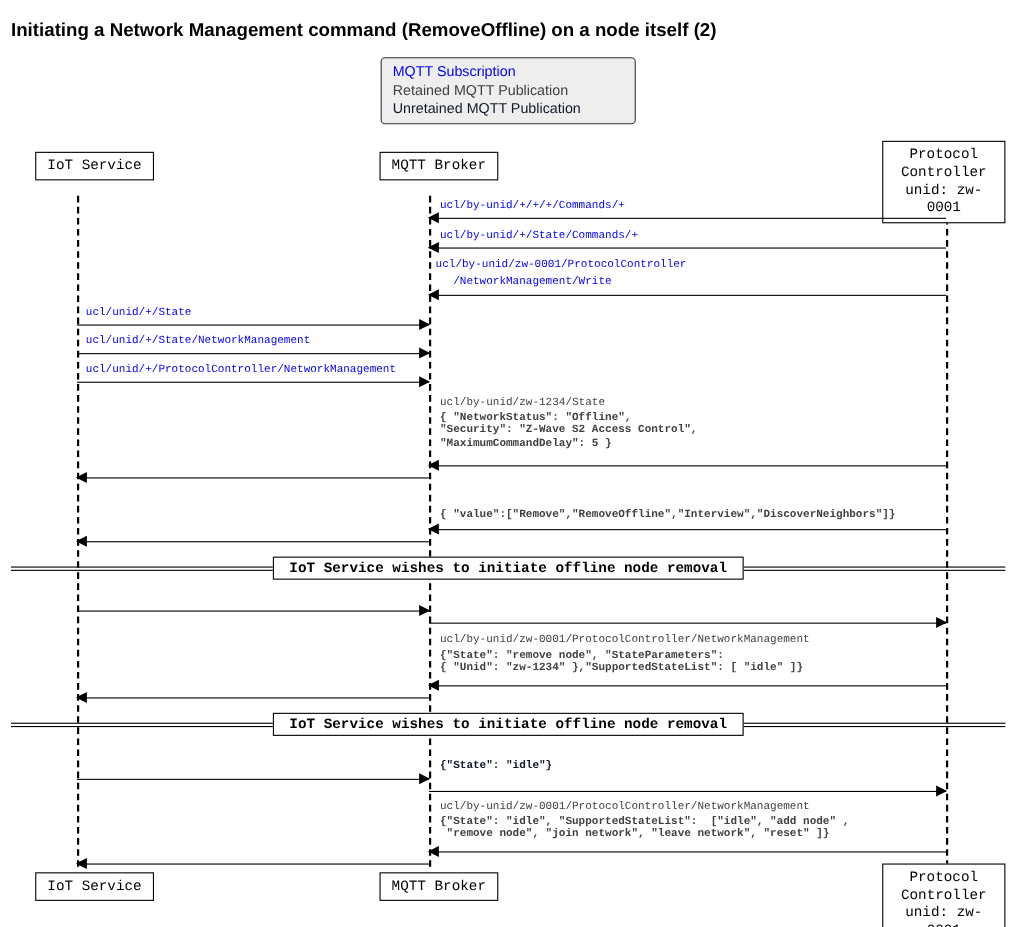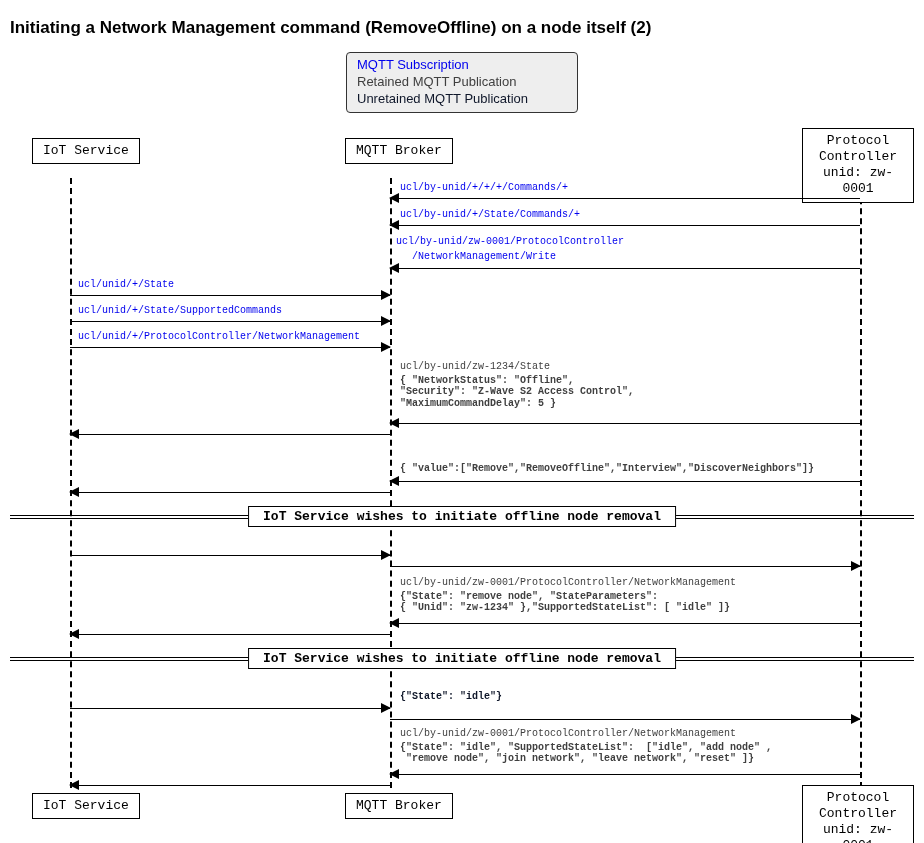--- a/index.html
+++ b/index.html
@@ -143,21 +143,21 @@
   <div class="msg-label sub-color" style="left:390px; top:128px;margin-left:12px;">/NetworkManagement/Write</div>
 
   <div class="msg" style="left:60px; width:320px; top:172px;">
     <div class="arrow right"></div>
   </div>
   <div class="msg-label sub-color" style="left:68px; top:156px;">ucl/unid/+/State</div>
 
   <div class="msg" style="left:60px; width:320px; top:198px;">
     <div class="arrow right"></div>
   </div>
-  <div class="msg-label sub-color" style="left:68px; top:182px;">ucl/unid/+/State/SupportedCommands</div>
+  <div class="msg-label sub-color" style="left:68px; top:182px;">ucl/unid/+/State/NetworkManagement</div>
 
   <div class="msg" style="left:60px; width:320px; top:224px;">
     <div class="arrow right"></div>
   </div>
   <div class="msg-label sub-color" style="left:68px; top:208px;">ucl/unid/+/ProtocolController/NetworkManagement</div>
 
   <div class="msg" style="left:380px; width:470px; top:300px;">
     <div class="arrow left"></div>
   </div>
   <div class="msg" style="left:60px; width:320px; top:311px;">

